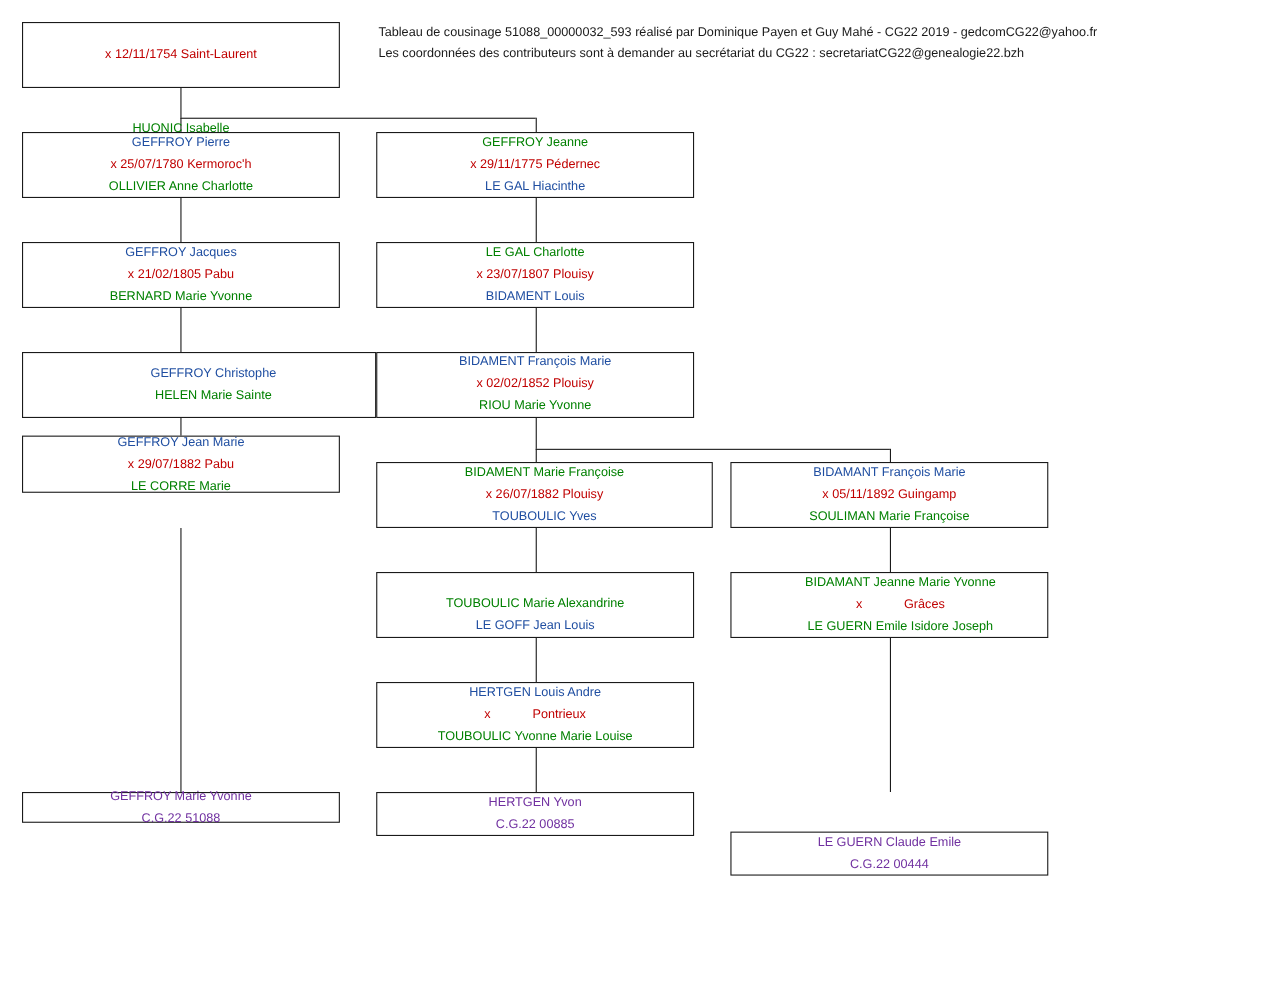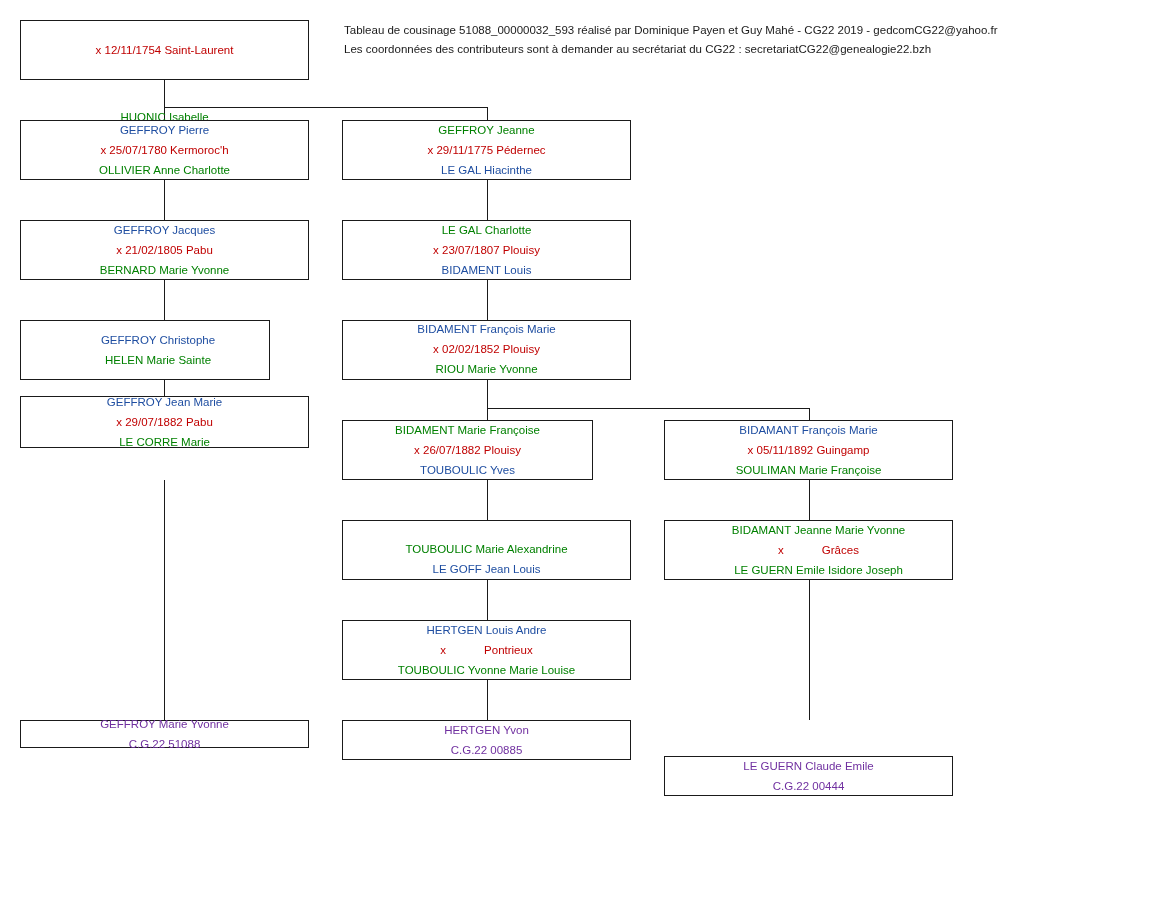--- a/index.html
+++ b/index.html
@@ -134,39 +134,39 @@
     <div class="ln2">x 21/02/1805 Pabu</div>
     <div class="ln3">BERNARD Marie Yvonne</div>
   </div>
 
   <div class="box" style="left:342px; top:220px; width:289px; height:60px;">
     <div class="ln3">LE GAL Charlotte</div>
     <div class="ln2">x 23/07/1807 Plouisy</div>
     <div class="ln1">BIDAMENT Louis</div>
   </div>
 
-  <div class="box" style="left:20px; top:320px; width:250px; height:60px;padding-left:26px;">
+  <div class="box" style="left:20px; top:320px; width:322px; height:60px;padding-left:26px;">
     <div class="ln1">GEFFROY Christophe</div>
     <div class="ln2"></div>
     <div class="ln3">HELEN Marie Sainte</div>
   </div>
 
   <div class="box" style="left:342px; top:320px; width:289px; height:60px;justify-content:flex-end;">
     <div class="ln1">BIDAMENT François Marie</div>
     <div class="ln2">x 02/02/1852 Plouisy</div>
     <div class="ln3">RIOU Marie Yvonne</div>
   </div>
 
   <div class="box" style="left:20px; top:396px; width:289px; height:52px;">
     <div class="ln1">GEFFROY Jean Marie</div>
     <div class="ln2">x 29/07/1882 Pabu</div>
     <div class="ln3">LE CORRE Marie</div>
   </div>
 
-  <div class="box" style="left:342px; top:420px; width:251px; height:60px;">
+  <div class="box" style="left:342px; top:420px; width:306px; height:60px;">
     <div class="ln3">BIDAMENT Marie Françoise</div>
     <div class="ln2">x 26/07/1882 Plouisy</div>
     <div class="ln1">TOUBOULIC Yves</div>
   </div>
 
   <div class="box" style="left:664px; top:420px; width:289px; height:60px;">
     <div class="ln1">BIDAMANT François Marie</div>
     <div class="ln2">x 05/11/1892 Guingamp</div>
     <div class="ln3">SOULIMAN Marie Françoise</div>
   </div>

